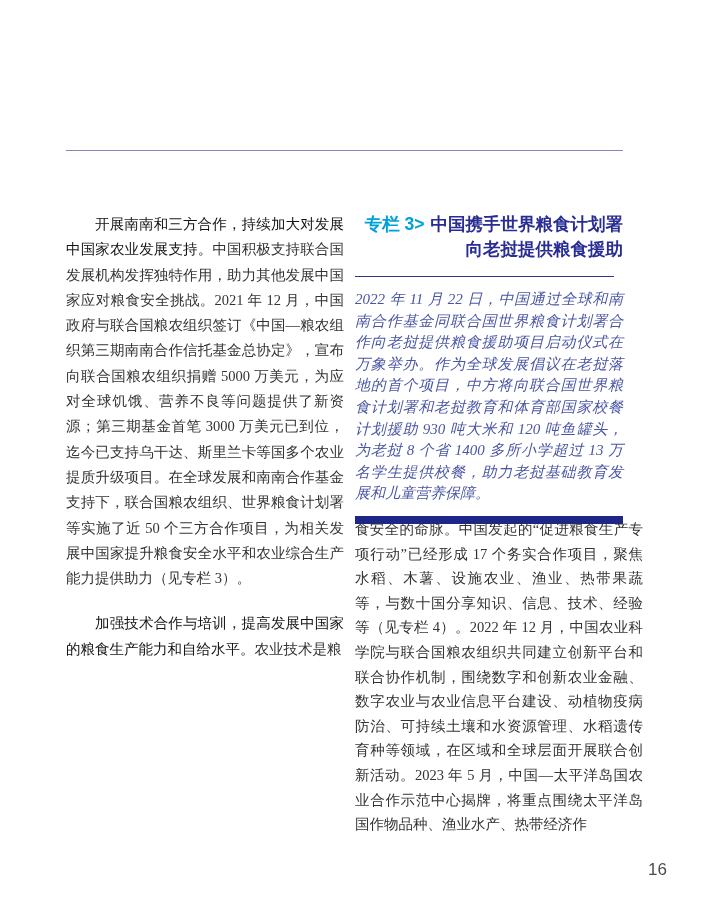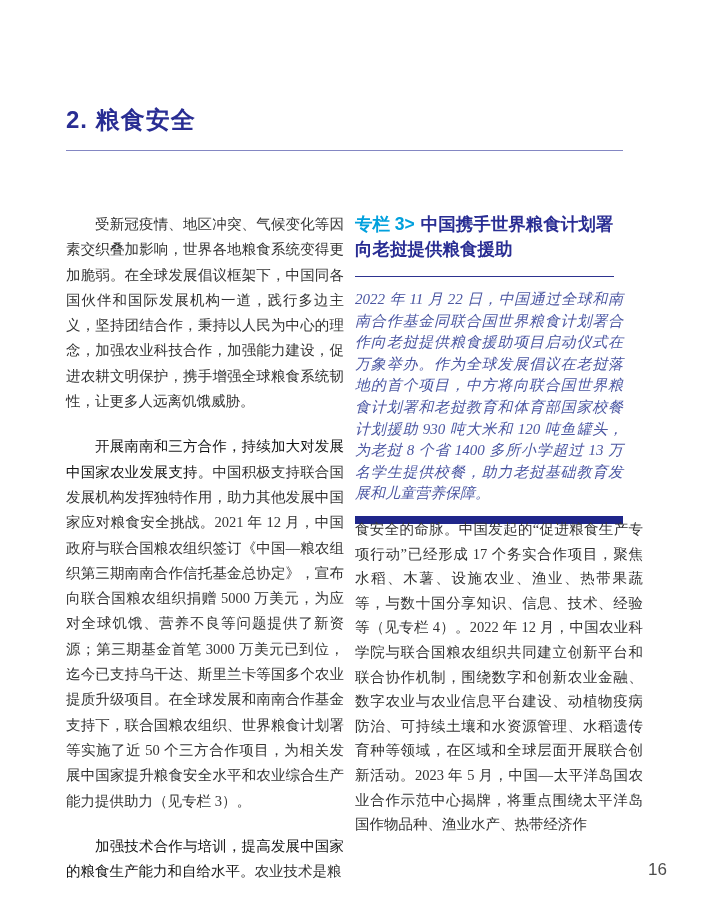--- a/index.html
+++ b/index.html
@@ -58,21 +58,21 @@
     top: 212px;
     width: 268px;
   }
   .callout-title {
     margin: 0;
     font-family: "Liberation Sans", "DejaVu Sans", sans-serif;
     font-weight: 700;
     font-size: 17.5px;
     line-height: 25px;
     color: #292d93;
-    text-align: left;
+    text-align: right;
   }
   .callout-label { color: #00a0dd; margin-right: 6px; }
   .callout-rule {
     width: 259px;
     height: 1px;
     background: #2d3390;
     margin-top: 14px;
   }
   .callout-body {
     margin: 12px 0 0 0;
@@ -107,25 +107,23 @@
     font-family: "Liberation Sans", "DejaVu Sans", sans-serif;
     font-size: 17px;
     color: #4d4d4d;
   }
 </style>
 </head>
 <body>
 
 <div class="page">
 
-  <h1 class="page-title">2. 粮食安全</h1>
   <div class="title-rule"></div>
 
   <div class="col-left">
-    <p class="para"><span class="lead"></span><span>受新冠疫情、地区冲突、气候变化等因素交织叠加影响，世界各地粮食系统变得更加脆弱。在全球发展倡议框架下，中国同各国伙伴和国际发展机构一道，践行多边主义，坚持团结合作，秉持以人民为中心的理念，加强农业科技合作，加强能力建设，促进农耕文明保护，携手增强全球粮食系统韧性，让更多人远离饥饿威胁。</span></p>
     <p class="para"><span class="lead">开展南南和三方合作，持续加大对发展中国家农业发展支持。</span><span>中国积极支持联合国发展机构发挥独特作用，助力其他发展中国家应对粮食安全挑战。2021 年 12 月，中国政府与联合国粮农组织签订《中国—粮农组织第三期南南合作信托基金总协定》，宣布向联合国粮农组织捐赠 5000 万美元，为应对全球饥饿、营养不良等问题提供了新资源；第三期基金首笔 3000 万美元已到位，迄今已支持乌干达、斯里兰卡等国多个农业提质升级项目。在全球发展和南南合作基金支持下，联合国粮农组织、世界粮食计划署等实施了近 50 个三方合作项目，为相关发展中国家提升粮食安全水平和农业综合生产能力提供助力（见专栏 3）。</span></p>
     <p class="para"><span class="lead">加强技术合作与培训，提高发展中国家的粮食生产能力和自给水平。</span><span>农业技术是粮</span></p>
   </div>
 
   <aside class="callout">
     <h2 class="callout-title"><span class="callout-label">专栏 3&gt;</span><span>中国携手世界粮食计划署向老挝提供粮食援助</span></h2>
     <div class="callout-rule"></div>
     <p class="callout-body">2022 年 11 月 22 日，中国通过全球和南南合作基金同联合国世界粮食计划署合作向老挝提供粮食援助项目启动仪式在万象举办。作为全球发展倡议在老挝落地的首个项目，中方将向联合国世界粮食计划署和老挝教育和体育部国家校餐计划援助 930 吨大米和 120 吨鱼罐头，为老挝 8 个省 1400 多所小学超过 13 万名学生提供校餐，助力老挝基础教育发展和儿童营养保障。</p>
     <div class="callout-bar"></div>
   </aside>

